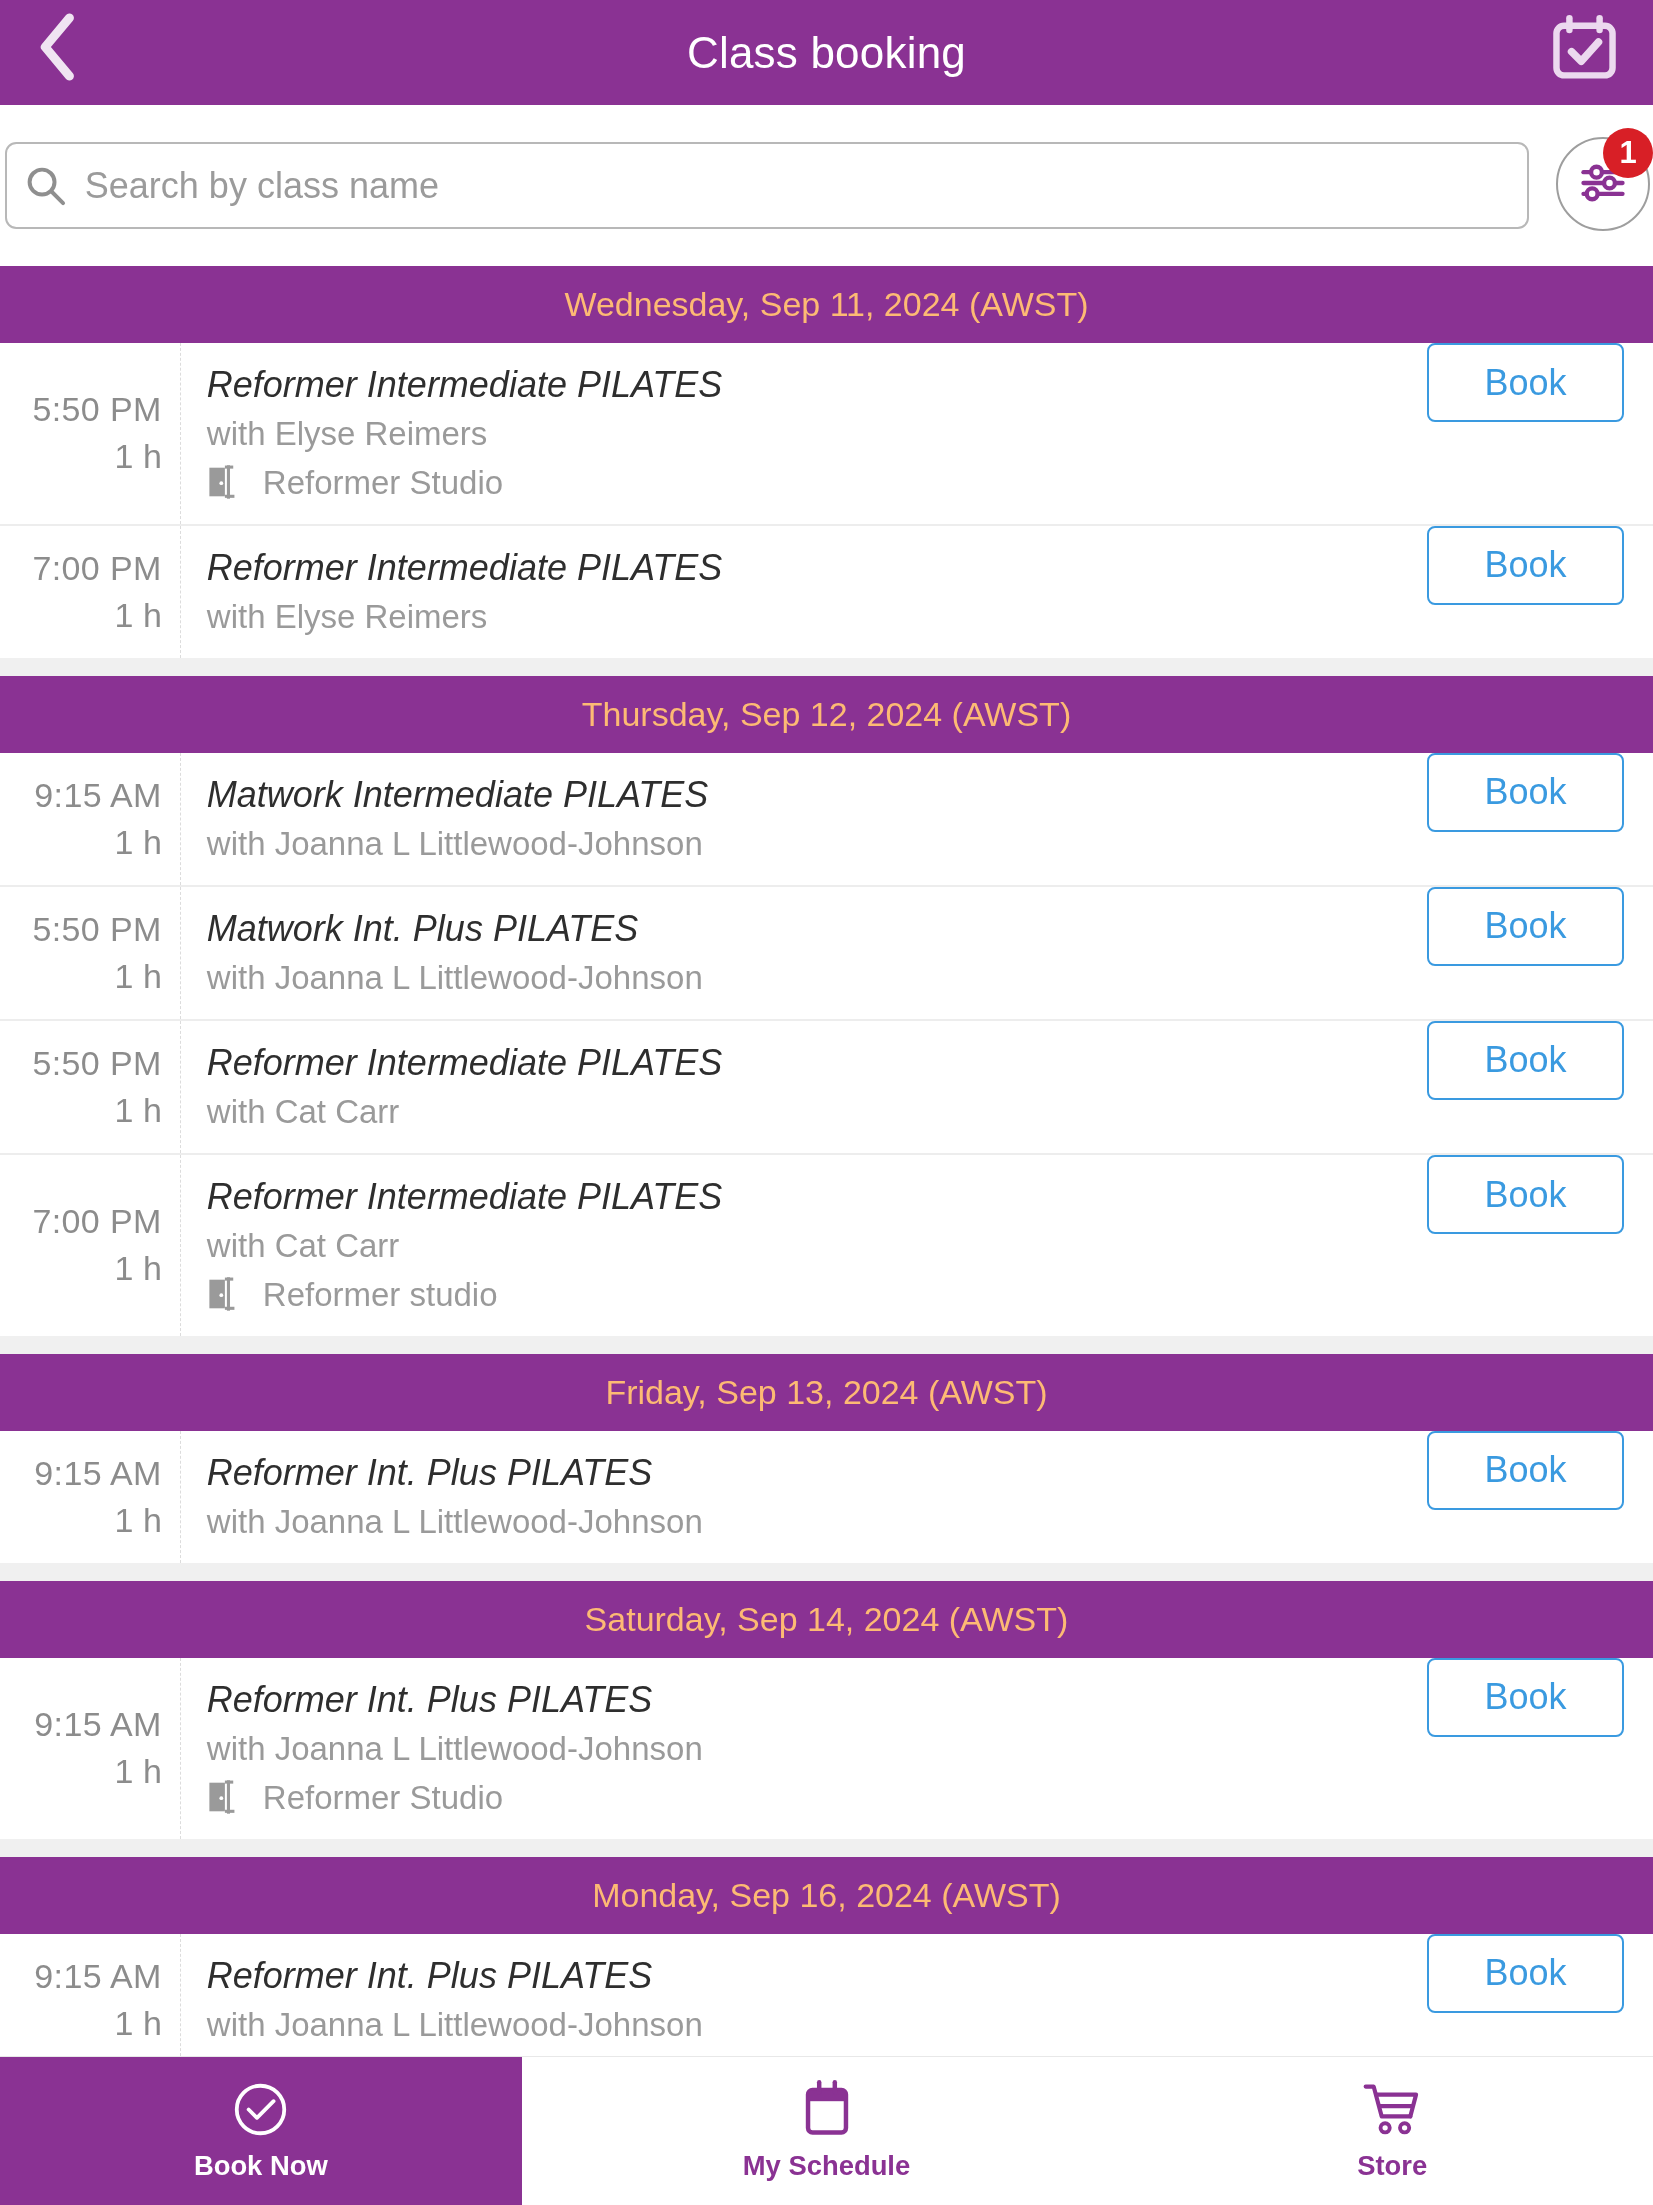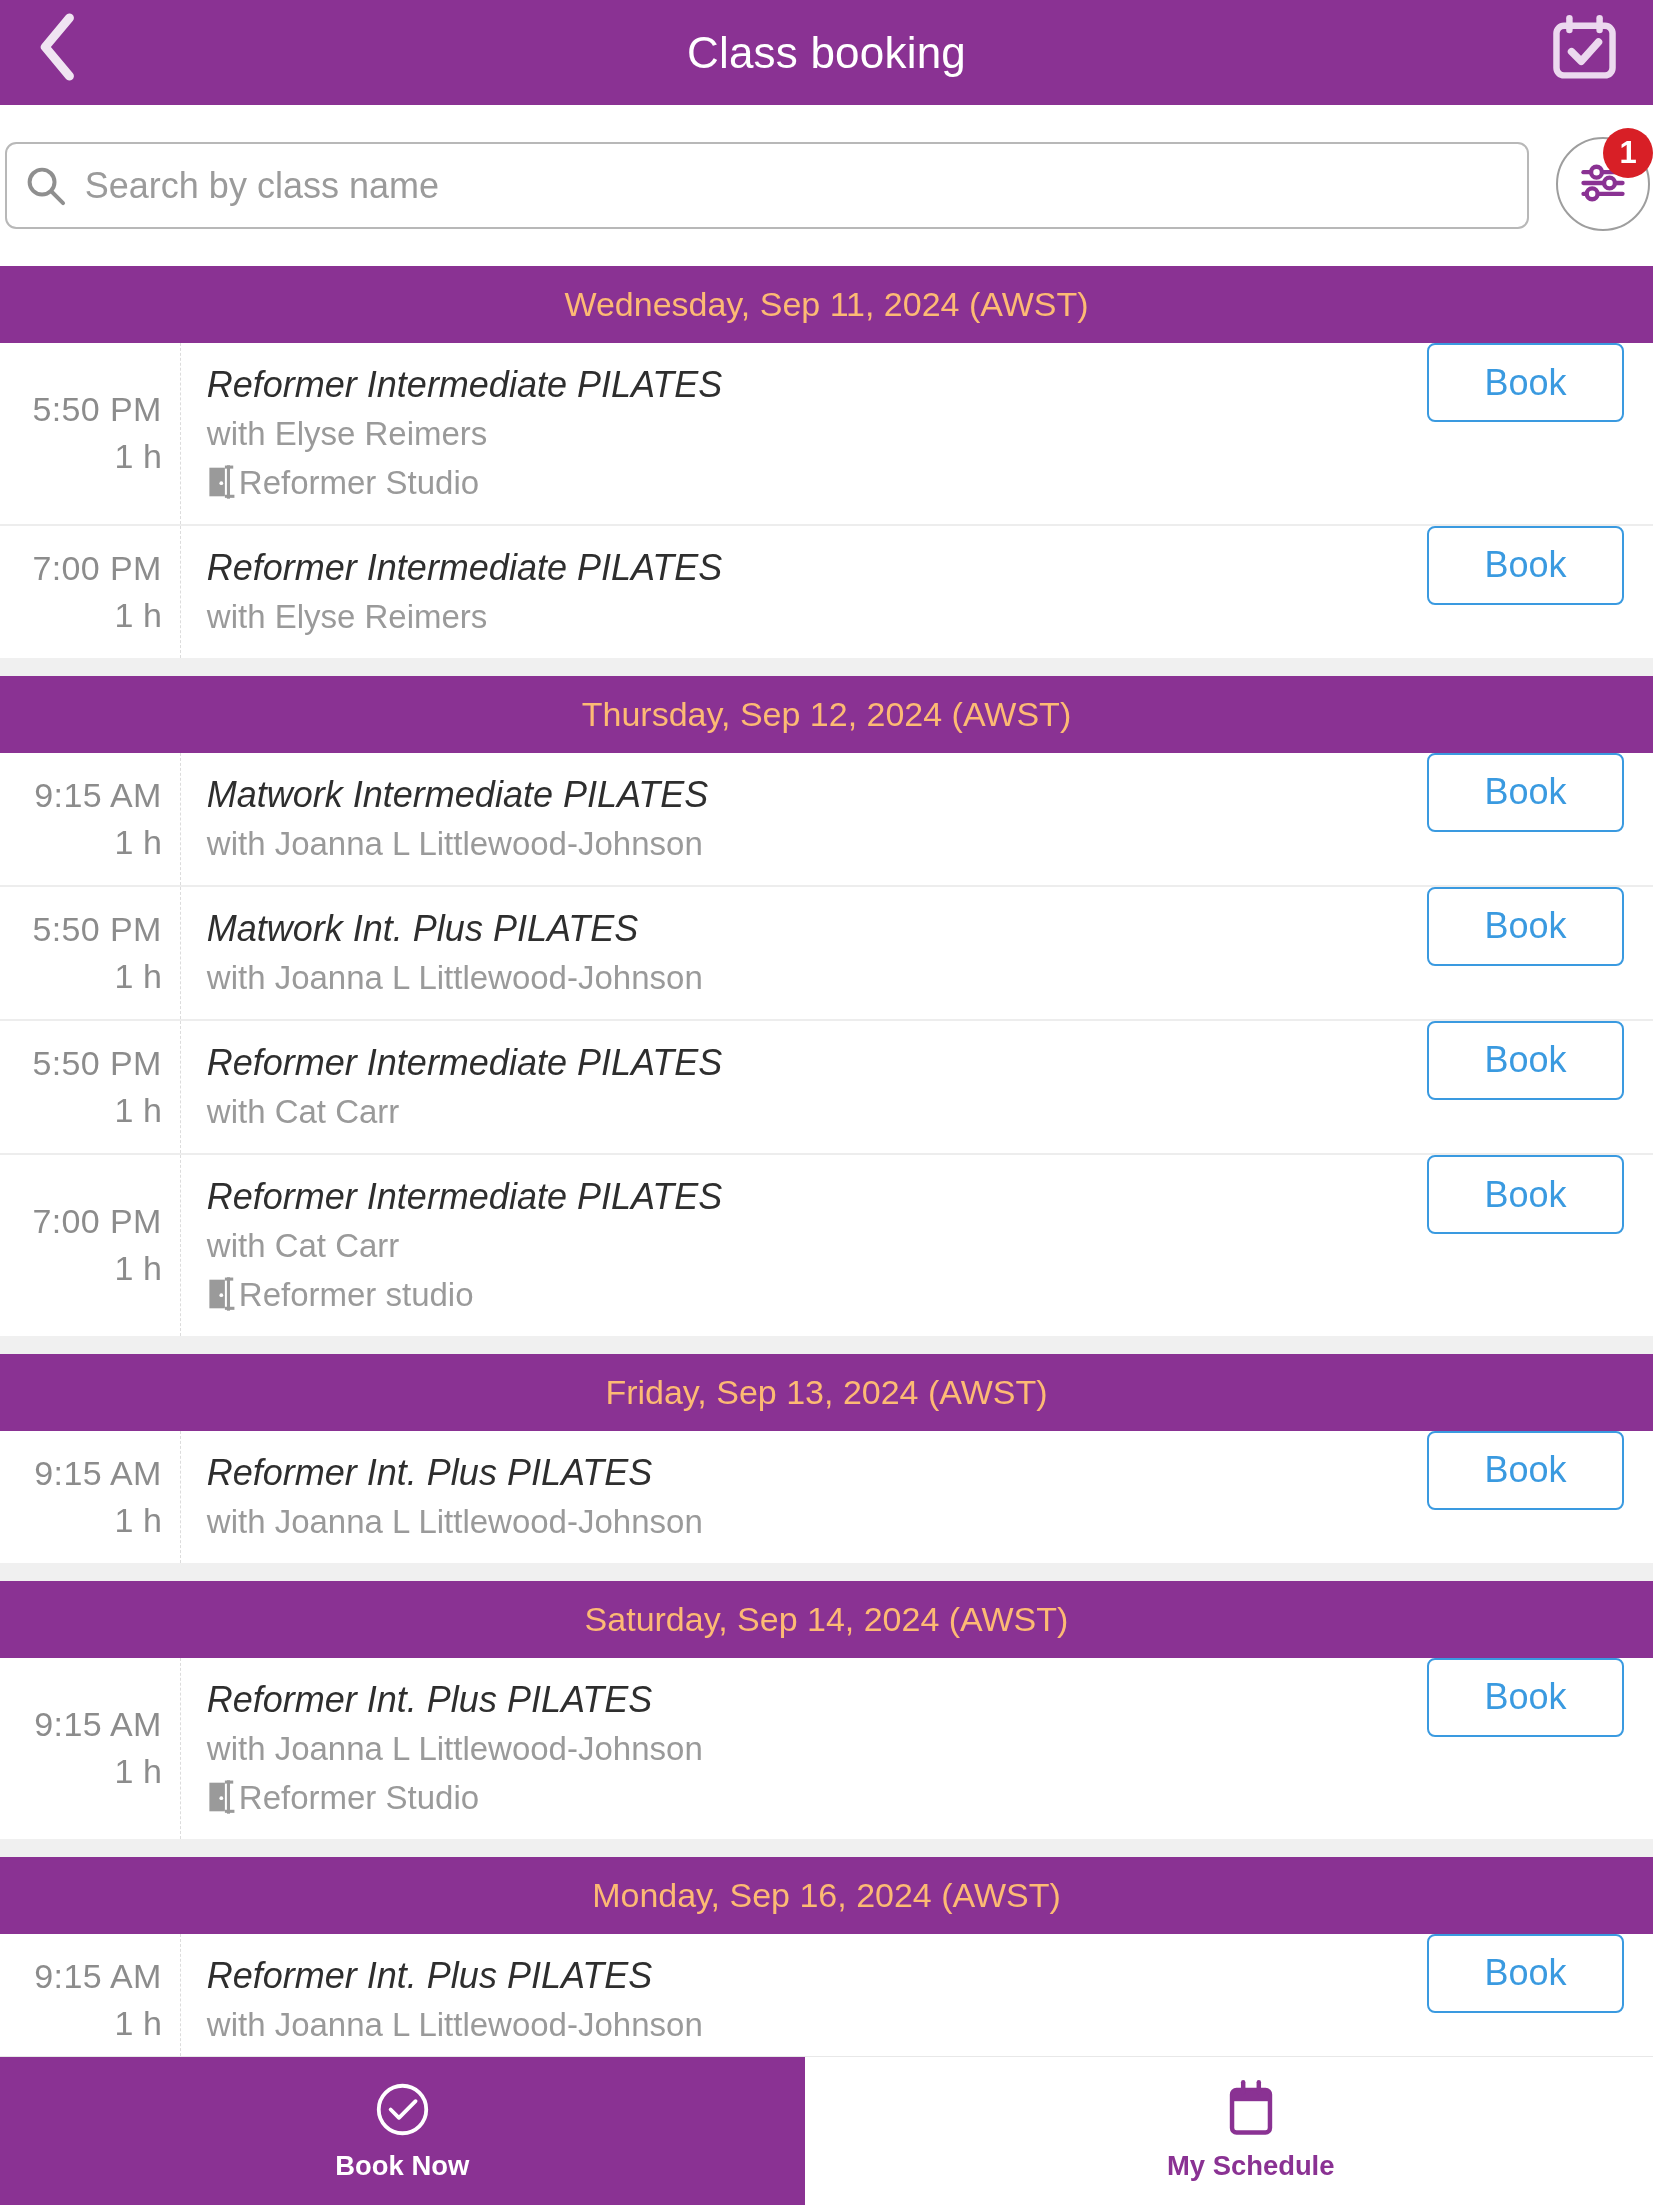--- a/index.html
+++ b/index.html
@@ -199,21 +199,21 @@
   }
   .class-instructor {
     font-size: 33px;
     color: #9a9a9a;
     line-height: 1.2;
   }
   .class-room {
     margin-top: 9.7px;
     display: flex;
     align-items: center;
-    gap: 1px;
+    gap: 25px;
   }
   .class-room-label {
     font-size: 33px;
     color: #9a9a9a;
   }
 
   .action-col {
     flex: 0 0 242px;
     display: flex;
     justify-content: center;
@@ -503,16 +503,28 @@
         <span class="nav-icon">
           <svg width="50" height="58" viewBox="0 0 44 52">
             <rect x="5" y="9" width="34" height="38" rx="4" fill="none" stroke="#8a3293" stroke-width="4"></rect>
             <rect x="5" y="9" width="34" height="10" fill="#8a3293"></rect>
             <line x1="15" y1="2" x2="15" y2="11" stroke="#8a3293" stroke-width="4" stroke-linecap="round"></line>
             <line x1="29" y1="2" x2="29" y2="11" stroke="#8a3293" stroke-width="4" stroke-linecap="round"></line>
           </svg>
         </span>
         <span class="nav-label">My Schedule</span>
       </div>
+      <div class="nav-item">
+        <span class="nav-icon">
+          <svg width="60" height="55" viewBox="0 0 52 48">
+            <path d="M3 4 L10 4 L17 30 L42 30" fill="none" stroke="#8a3293" stroke-width="3.6" stroke-linecap="round" stroke-linejoin="round"></path>
+            <path d="M12 11 L47 11 L42 30" fill="none" stroke="#8a3293" stroke-width="3.6" stroke-linecap="round" stroke-linejoin="round"></path>
+            <line x1="14" y1="21" x2="44" y2="21" stroke="#8a3293" stroke-width="3.6"></line>
+            <circle cx="20" cy="40" r="4" fill="none" stroke="#8a3293" stroke-width="3.4"></circle>
+            <circle cx="37" cy="40" r="4" fill="none" stroke="#8a3293" stroke-width="3.4"></circle>
+          </svg>
+        </span>
+        <span class="nav-label">Store</span>
+      </div>
     </div>
 
 </div>
 
 
 </body></html>

